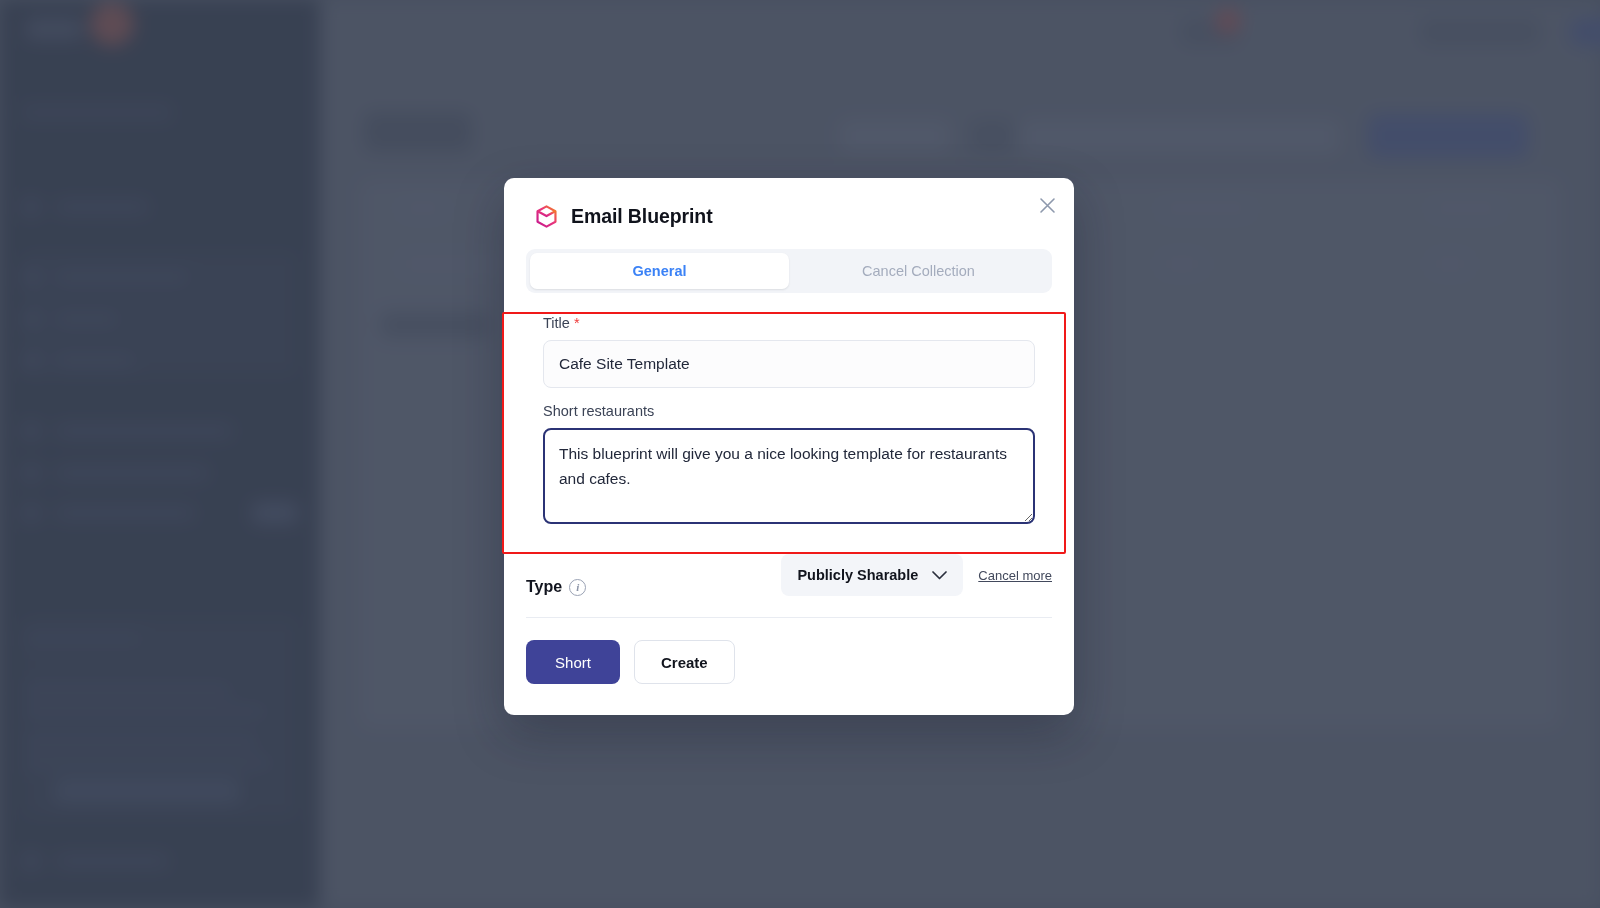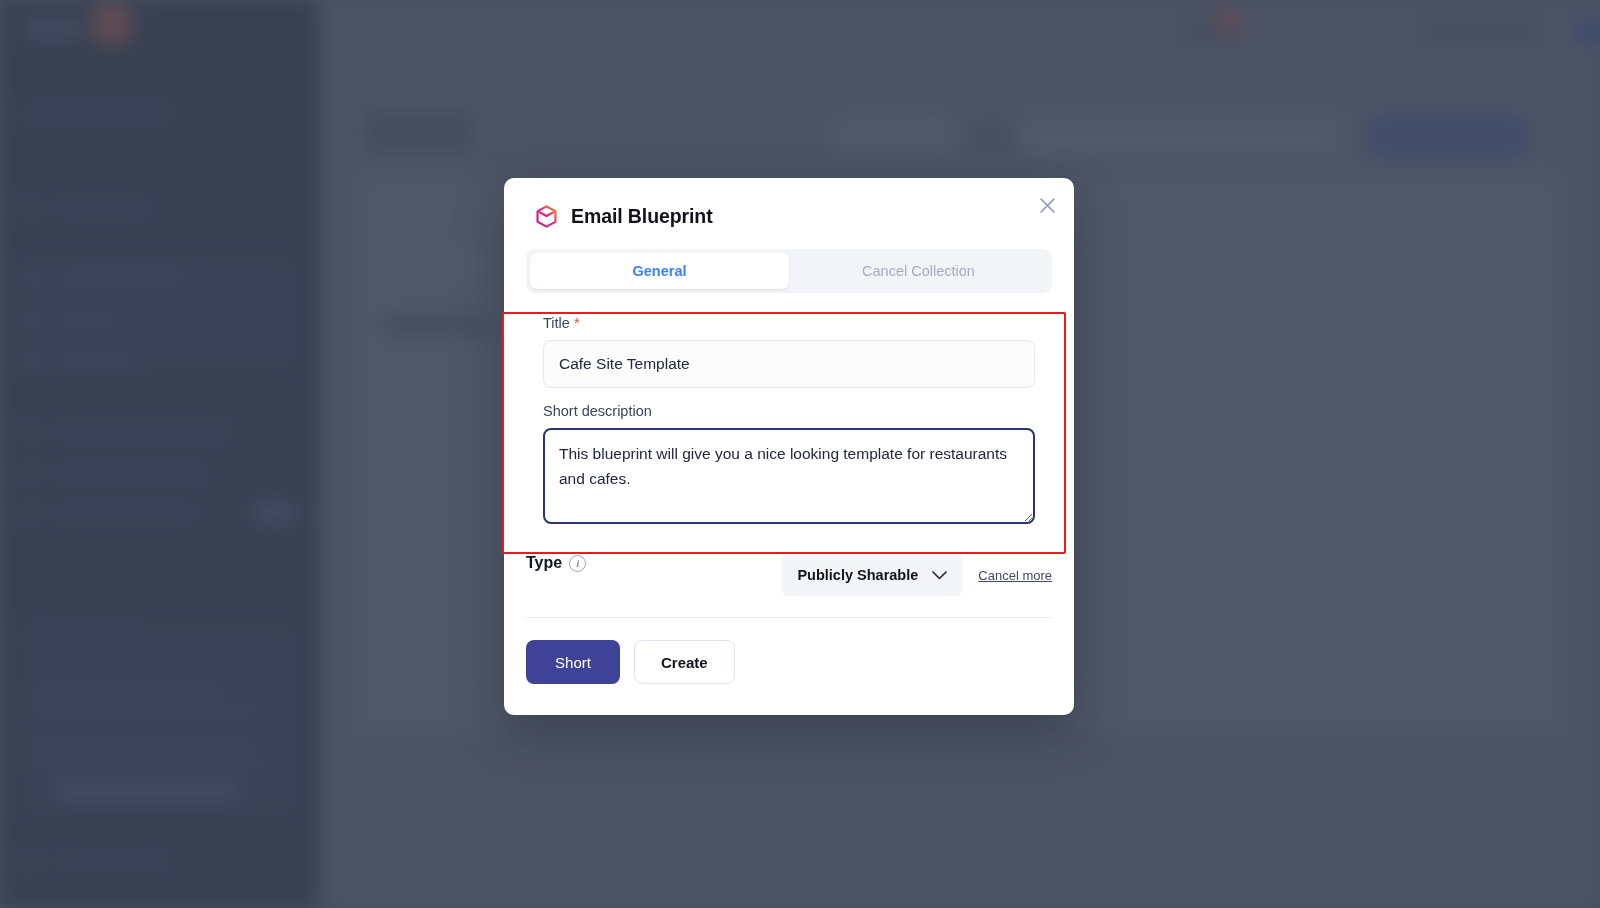--- a/index.html
+++ b/index.html
@@ -176,21 +176,21 @@
     color: #22283a;
     padding: 11px 14px;
     font-family: "Liberation Sans", sans-serif;
     outline: none;
     resize: vertical;
   }
 
   
   .type-row {
     display: flex;
-    align-items: flex-start;
+    align-items: flex-end;
     padding: 0 22px;
     margin-top: 26px;
     height: 42px;
   }
   .type-label {
     font-size: 16px;
     font-weight: bold;
     color: #12151f;
     display: flex; align-items: center; gap: 7px;
   }
@@ -412,21 +412,21 @@
   </div>
 
   <div class="field-area">
     <label class="field-label">
       <span>Title</span>
       <span class="req">*</span>
     </label>
     <input class="text-input" type="text" value="Cafe Site Template" style="">
 
     <div class="desc-wrap">
-      <label class="field-label">Short description</label>
+      <label class="field-label">Short restaurants</label>
       <textarea class="textarea" placeholder="Short description" style="">This blueprint will give you a nice looking template for restaurants and cafes.</textarea>
     </div>
   </div>
 
   <div class="highlight-box"></div>
 
   <div class="type-row">
     <span class="type-label">
       <span>Type</span>
       <span class="info-icon">i</span>

